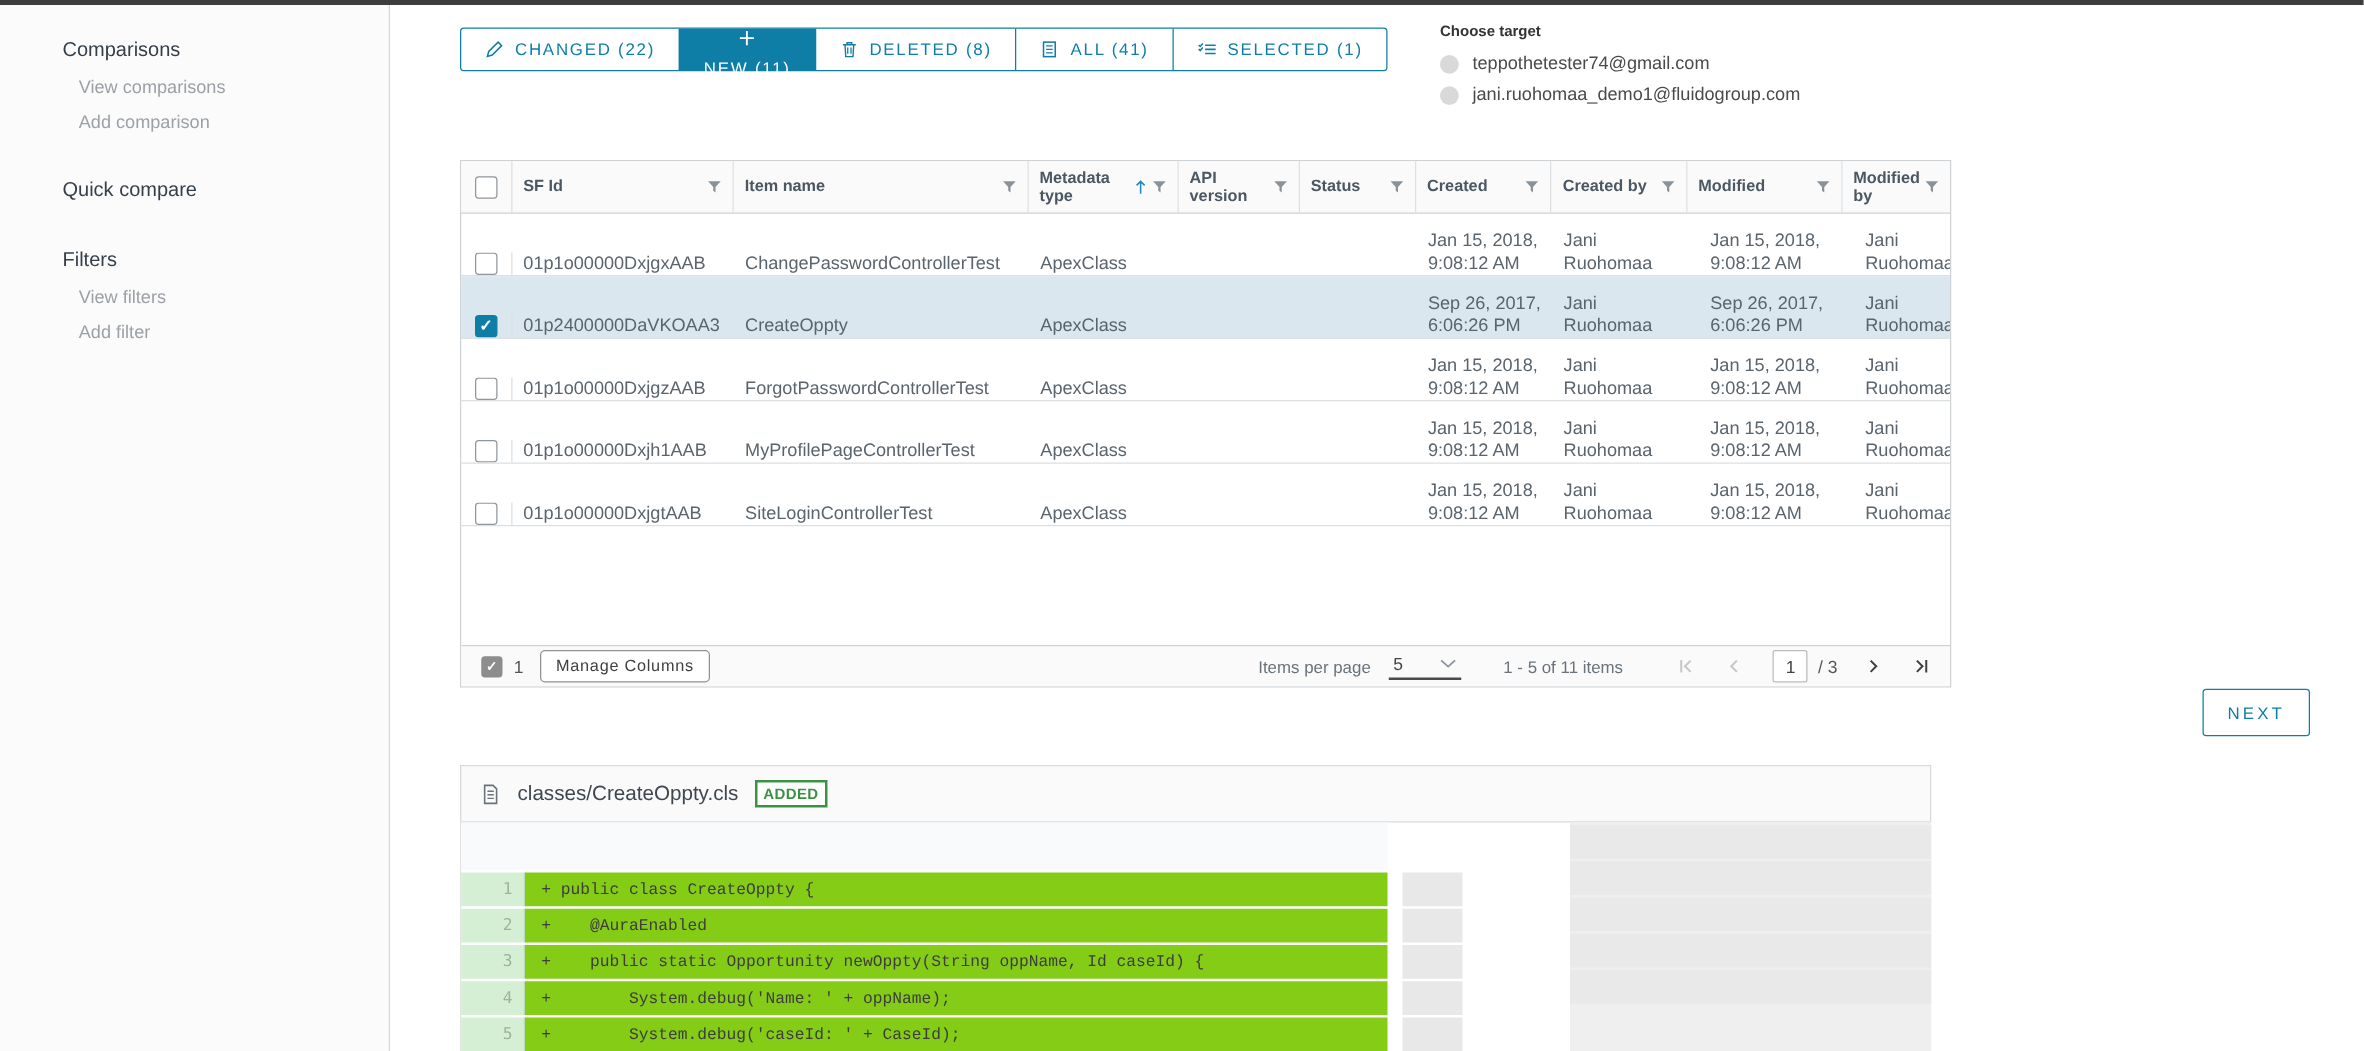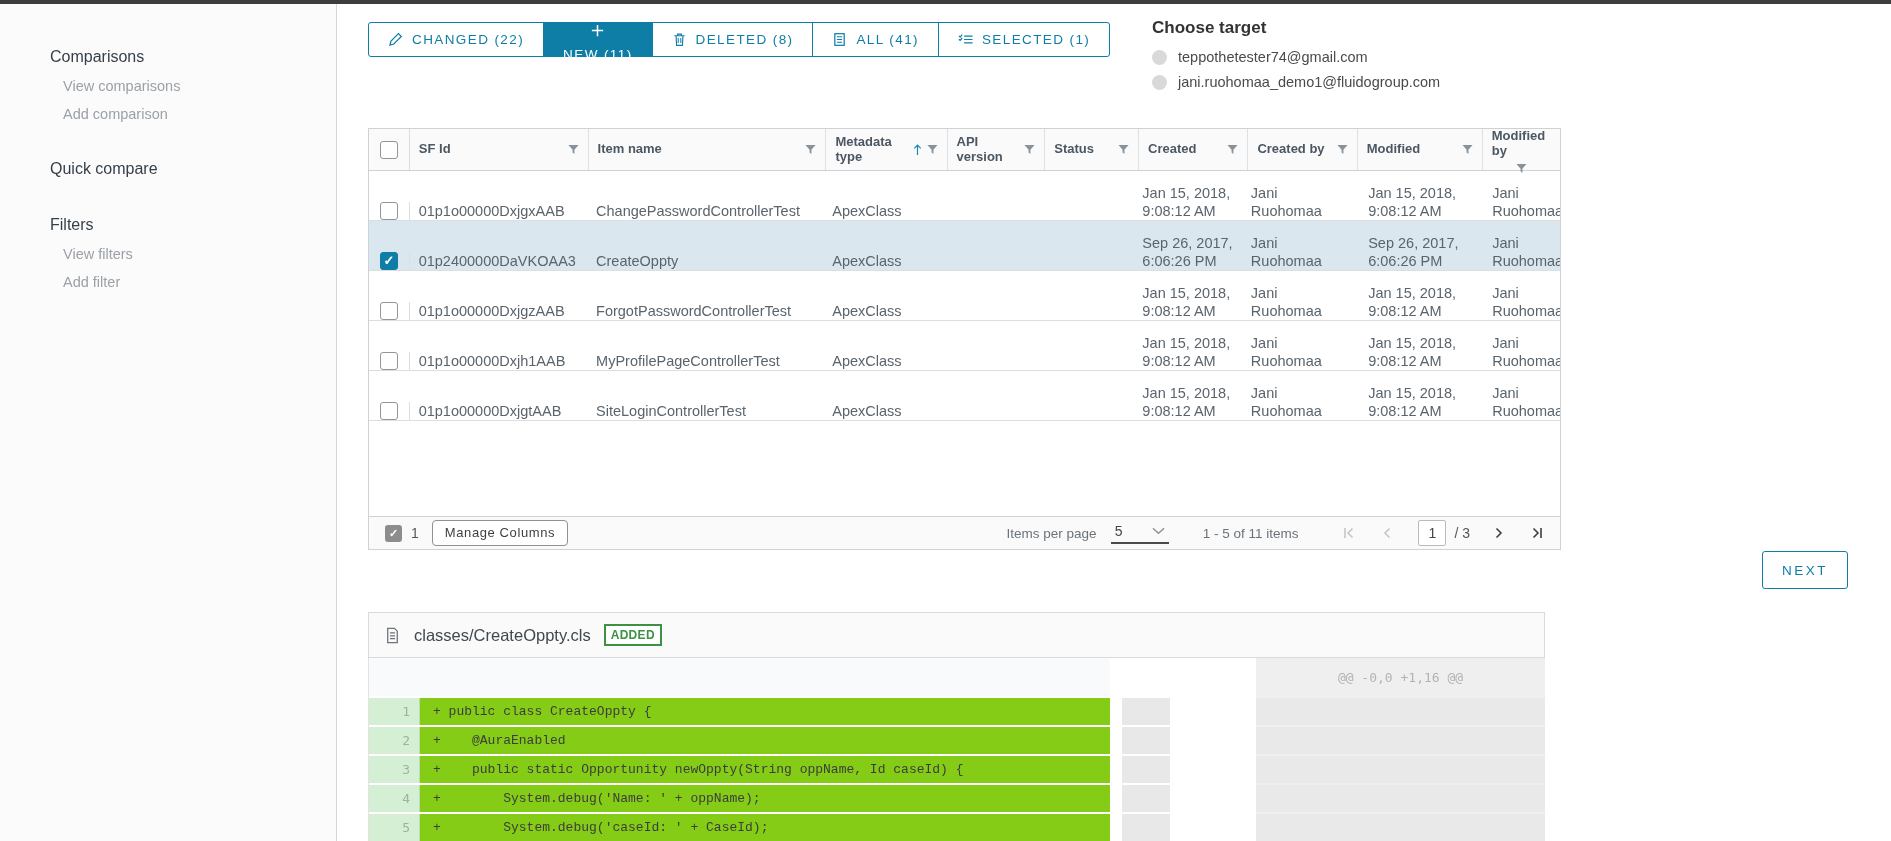--- a/index.html
+++ b/index.html
@@ -7,22 +7,22 @@
   body {
     width:1891px; height:841px; position:relative; overflow:hidden;
     background:#fff; font-family:"Liberation Sans", sans-serif; color:#4a545e;
   }
   svg { display:block; }
 
   .topbar { position:absolute; top:0; left:0; width:1891px; height:4px; background:#3d3d3d; }
 
   
   .sidebar {
-    position:absolute; top:4px; left:0; width:337px; bottom:0;
-    background:#fbfbfb; border-right:1px solid #d6d6d6; padding-top:44px;
+    position:absolute; top:4px; left:0; width:312px; bottom:0;
+    background:#fbfbfb; border-right:1px solid #d6d6d6; padding-top:28px;
   }
   .nav-section { margin-bottom:38px; }
   .nav-title { font-size:16px; color:#353f49; padding-left:50px; line-height:18px; margin-bottom:12px; }
   .nav-link { font-size:14.5px; color:#9ba1a7; padding-left:63px; line-height:16px; margin-bottom:12px; cursor:pointer; }
 
   
   .tabs {
     position:absolute; left:368px; top:22px; height:35px; display:flex;
     border:1px solid #0e7ea7; border-radius:3px; background:#fff;
   }
@@ -30,33 +30,33 @@
     display:flex; align-items:center; gap:9px; padding:0 19px;
     color:#0e7ea7; font-size:13.5px; letter-spacing:1.4px; cursor:pointer;
     border-left:1px solid #0e7ea7; white-space:nowrap;
   }
   .tab:first-child { border-left:none; }
   .tab.active { background:#0e7ea7; color:#fff;flex-direction:column; }
   .tab svg { width:15px; height:15px; }
 
   
   .choose { position:absolute; left:1152px; top:18px; }
-  .choose-title { font-size:17px; font-weight:bold; color:#333; margin-bottom:11px; }
+  .choose-title { font-size:12px; font-weight:bold; color:#333; margin-bottom:11px; }
   .choose-opt { display:flex; align-items:center; gap:11px; margin-bottom:9px; font-size:14.5px; color:#4a4a4a; }
   .radio { width:15px; height:15px; border-radius:50%; background:#d9d9d9; flex:0 0 15px; cursor:pointer; }
 
   
   .grid { position:absolute; left:368px; top:128px; width:1193px; border:1px solid #cfd2d4; background:#fff; }
   .g-header { display:flex; height:42px; background:#fafafa; border-bottom:1px solid #cfd2d4; }
   .g-hcell {
     display:flex; align-items:center; justify-content:space-between; gap:4px;
     padding:0 9px; font-size:13px; font-weight:bold; color:#4b5763;
     border-right:1px solid #dee1e3; line-height:1.15; cursor:pointer;
   }
-  .g-hcell:last-child { border-right:none;flex-direction:column; }
+  .g-hcell:last-child { border-right:none; }
   .g-hlabel { display:flex; align-items:center; gap:5px; }
   .funnel { flex:0 0 11px; }
   .g-row { display:flex; height:50px; border-bottom:1px solid #dcdfe1; align-items:flex-end; }
   .g-row.selected { background:#dbe7ee; }
   .g-cell { display:flex; align-items:center; padding:0 9px; font-size:14.5px; color:#5a646d; line-height:1.25; overflow:hidden; }
   .c-ck  { width:47px;  justify-content:center; border-right:1px solid #dcdfe1; }
   .c-id  { width:224px; }
   .c-item{ width:300px;gap:46px; }
   .c-meta{ width:150px; }
   .c-api { width:120px; }
@@ -467,21 +467,20 @@
     <div class="d-col d-rgut">
       <div class="hunk-row"></div>
       <div class="line-row"></div>
       <div class="line-row"></div>
       <div class="line-row"></div>
       <div class="line-row"></div>
       <div class="line-row"></div>
     </div>
     <div class="d-col d-gap2"></div>
     <div class="d-col d-rpanel">
-      <div class="hunk-row">@@ -0,0 +1,16 @@</div>
       <div class="line-row"></div>
       <div class="line-row"></div>
       <div class="line-row"></div>
       <div class="line-row"></div>
       <div class="line-row"></div>
     </div>
   </div>
 </div>
 
 </body></html>

